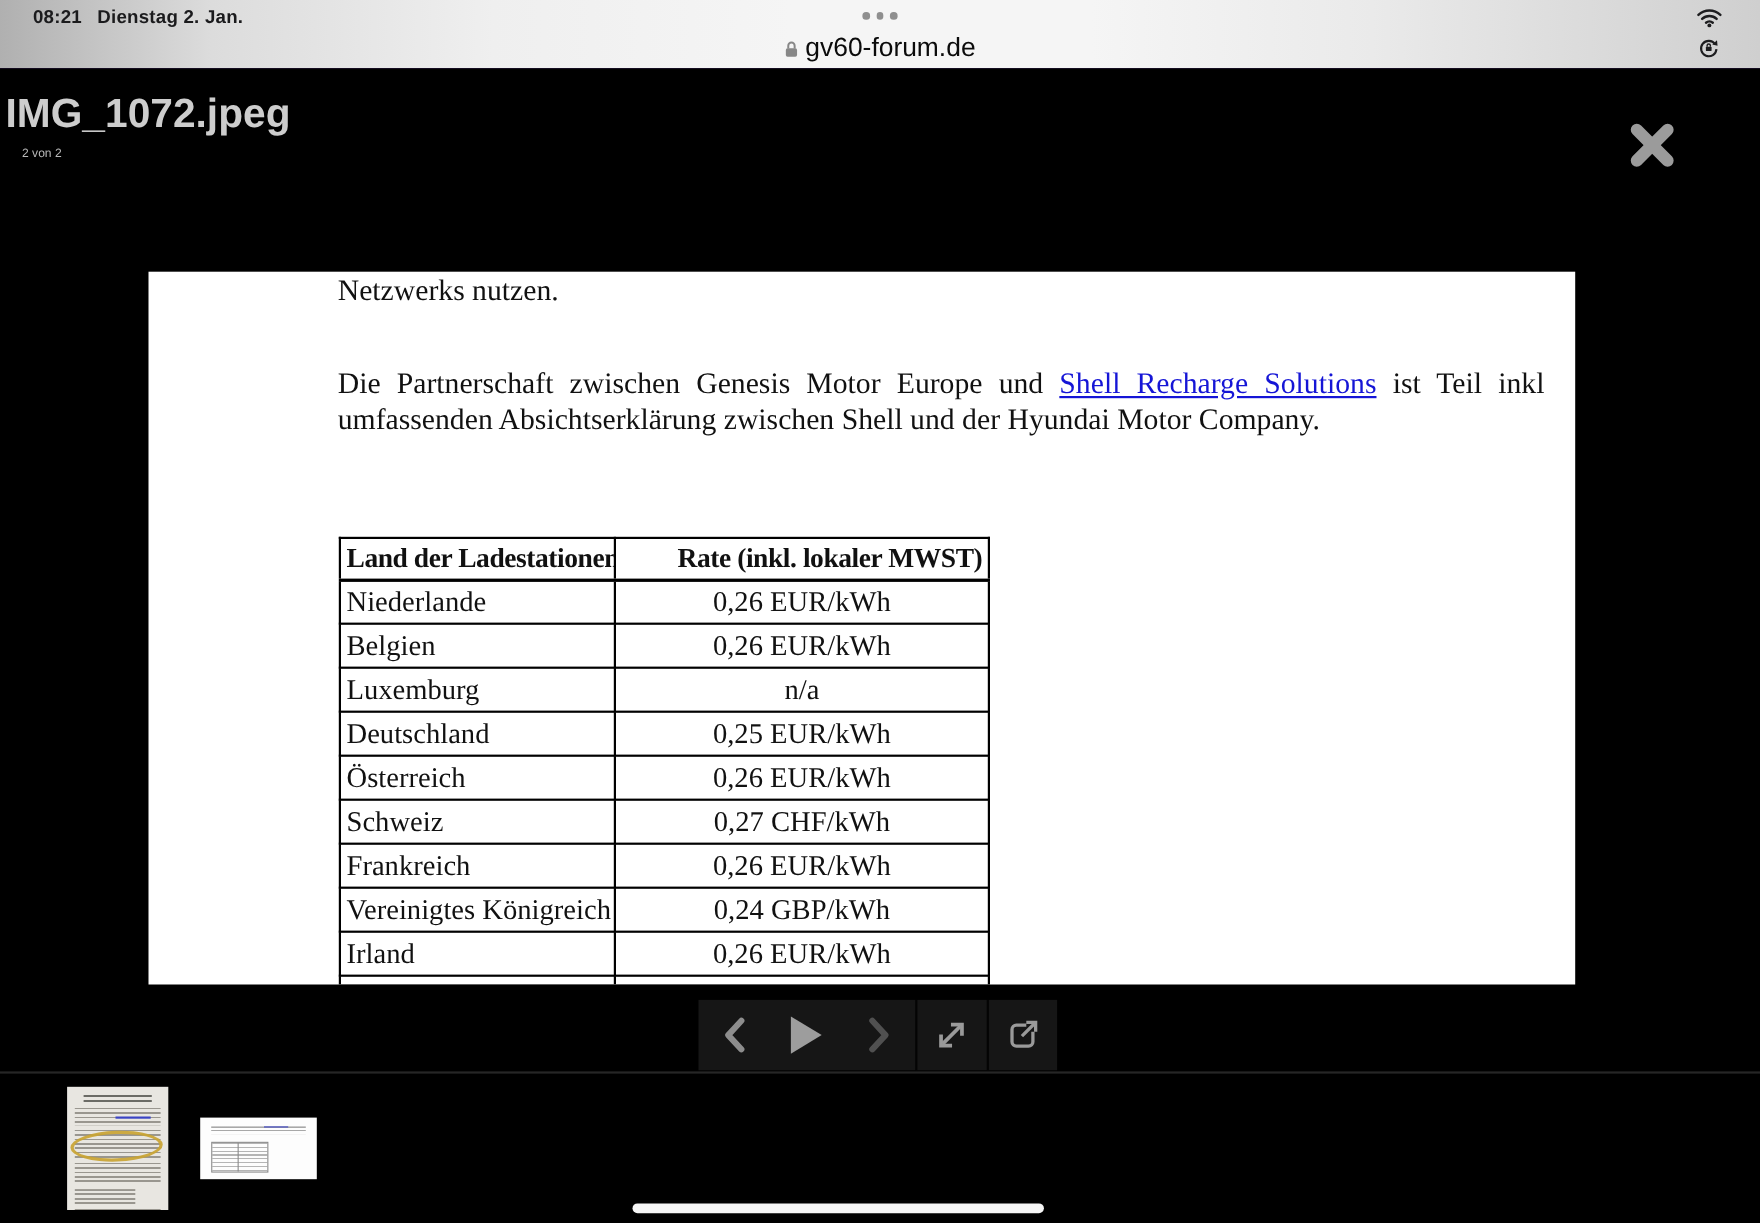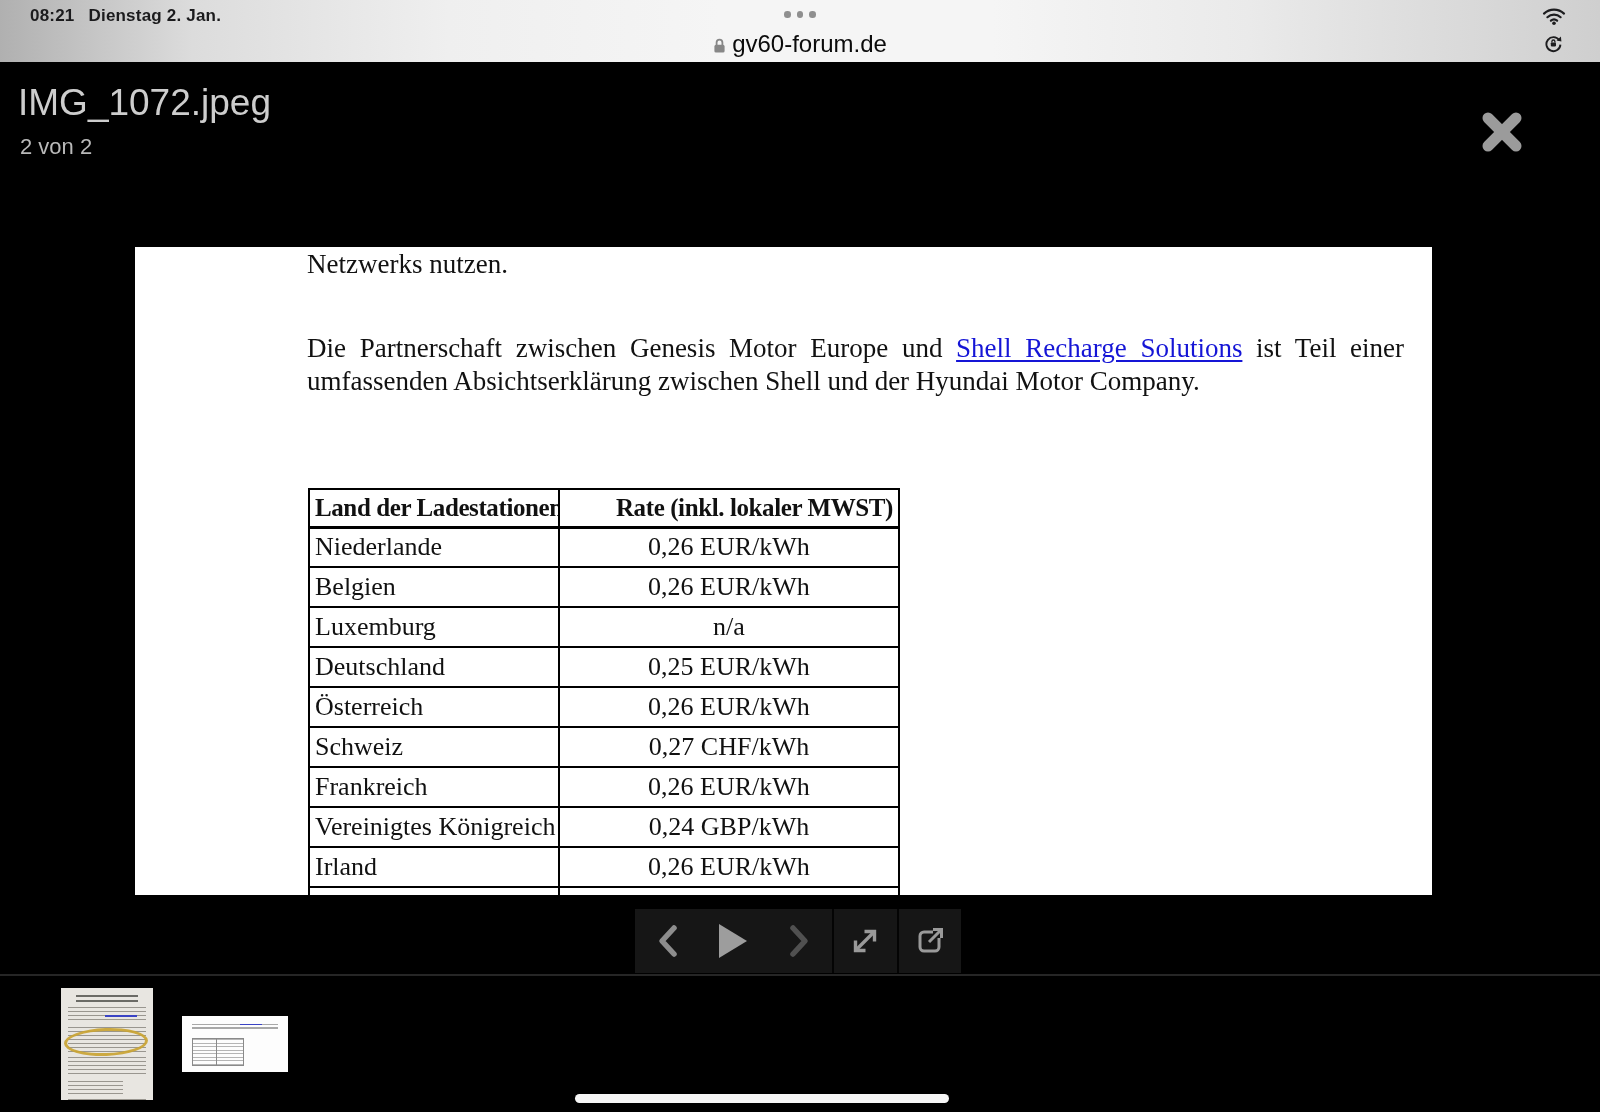--- a/index.html
+++ b/index.html
@@ -18,22 +18,22 @@
   .sb-left .date { margin-left:14px; }
   .sb-dots { position:absolute; left:0; right:0; top:11px; text-align:center; height:8px; }
   .sb-dots i { display:inline-block; width:6.5px; height:6.5px; border-radius:50%; background:#8f8f8f; margin:0 3px; vertical-align:top; }
   .sb-url { position:absolute; left:0; right:0; top:30px; text-align:center; font-size:24px; color:#0b0b0b; }
   .sb-url svg { vertical-align:-2px; margin-right:6px; }
   .sb-right { position:absolute; right:22px; top:8px; display:flex; align-items:center; gap:9px;flex-direction:column; }
   .sb-right .pct { font-size:17px; font-weight:600; color:#1b1b1d; }
 
   
   .lightbox-bg { position:absolute; left:0; top:62px; width:1600px; height:1050px; background:#000; }
-  .lb-title { position:absolute; left:18px; top:82px; font-size:37px; font-weight:400; color:#cdcdcd;text-align:right; }
-  .lb-counter { position:absolute; left:20px; top:134px; font-size:22px; color:#b9b9b9; }
+  .lb-title { position:absolute; left:5px; top:82px; font-size:37px; font-weight:700; color:#cdcdcd;text-align:right; }
+  .lb-counter { position:absolute; left:20px; top:134px; font-size:11px; color:#b9b9b9; }
   .close-btn { position:absolute; left:1470px; top:102px; width:64px; height:60px; display:flex; align-items:center; justify-content:center; cursor:pointer; }
 
   
   .doc {
     position:absolute; left:135px; top:247px; width:1297px; height:648px;
     background:#ffffff; overflow:hidden; color:#111;
     font-family:"Liberation Serif","DejaVu Serif",serif;
   }
   .doc-inner { position:absolute; left:172px; top:2px; width:1097px; }
   .doc-line-intro { font-size:27px; line-height:30px; }
@@ -148,21 +148,21 @@
     <svg width="46" height="46" viewBox="0 0 46 46">
       <line x1="9" y1="9" x2="37" y2="37" stroke="#9b9b9b" stroke-width="11" stroke-linecap="round"></line>
       <line x1="37" y1="9" x2="9" y2="37" stroke="#9b9b9b" stroke-width="11" stroke-linecap="round"></line>
     </svg>
   </div>
 
   <div class="doc">
     <div class="doc-inner">
       <div class="doc-line-intro">Netzwerks nutzen.</div>
       <div class="doc-para">
-        <div class="l1"><span>Die Partnerschaft zwischen Genesis Motor Europe und</span> <span class="doc-link">Shell Recharge Solutions</span> <span>ist Teil einer</span></div>
+        <div class="l1"><span>Die Partnerschaft zwischen Genesis Motor Europe und</span> <span class="doc-link">Shell Recharge Solutions</span> <span>ist Teil inkl</span></div>
         <div class="l2">umfassenden Absichtserklärung zwischen Shell und der Hyundai Motor Company.</div>
       </div>
     </div>
     <table class="rates">
       <colgroup>
           <col class="c1">
           <col class="c2">
         </colgroup>
       <thead>
         <tr>

